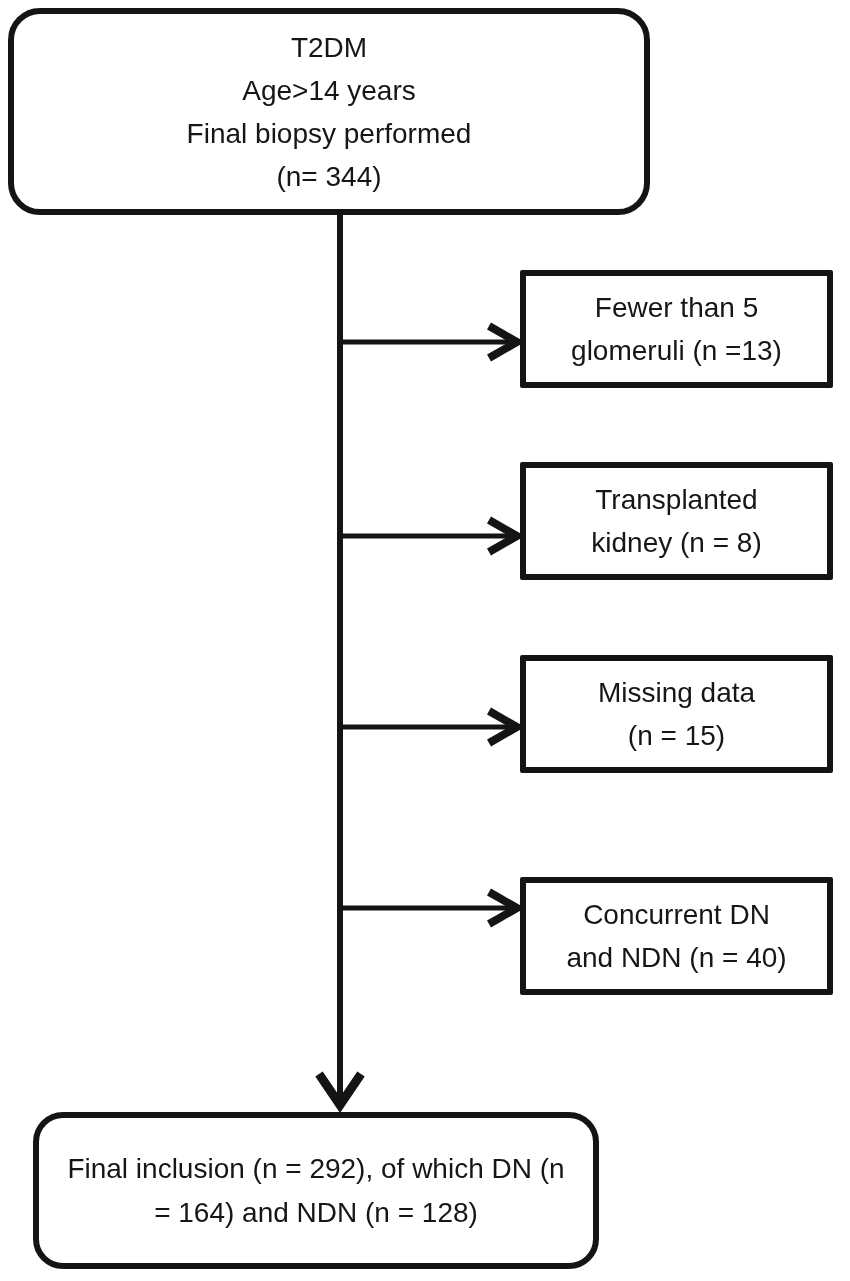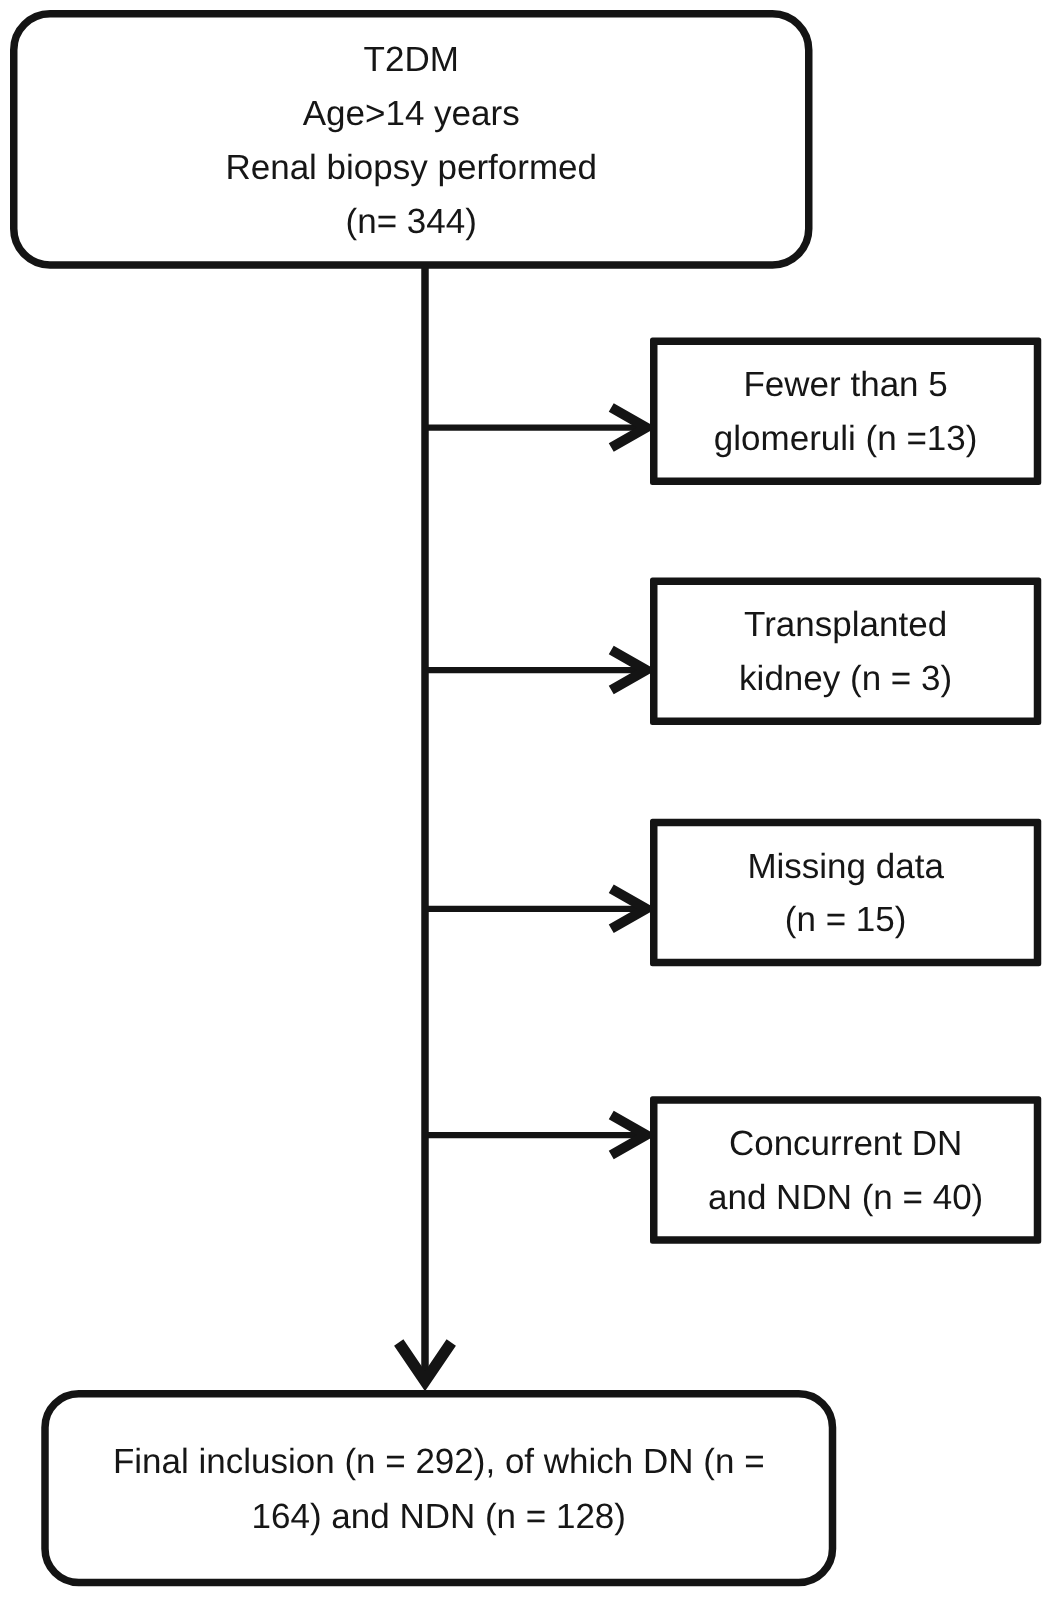--- a/index.html
+++ b/index.html
@@ -55,21 +55,21 @@
     height: 118px;
     border-radius: 2px;
   }
   .node-excl-1 { top: 270px; }
   .node-excl-2 { top: 462px; }
   .node-excl-3 { top: 655px; }
   .node-excl-4 { top: 845px; margin-top: 32px; }
   .node-final {
     left: 33px;
     top: 1112px;
-    width: 636px;
+    width: 566px;
     height: 157px;
     border-radius: 30px;
     padding: 0 26px;
   }
   .node-final .wrap {
     font-size: 28px;
     line-height: 44px;
     text-align: center;
   }
 </style>
@@ -112,32 +112,32 @@
       <line x1="340" y1="908" x2="513" y2="908" stroke="#141414" stroke-width="5"></line>
     </g>
     <g>
       <polyline points="489,892 517,908 489,924" fill="none" stroke="#141414" stroke-width="8" stroke-linejoin="miter"></polyline>
     </g>
   </svg>
 
   <div class="node node-start">
     <span class="line">T2DM</span>
     <span class="line">Age&gt;14 years</span>
-    <span class="line">Renal biopsy performed</span>
+    <span class="line">Final biopsy performed</span>
     <span class="line">(n= 344)</span>
   </div>
 
   <div class="node node-excl node-excl-1">
     <span class="line">Fewer than 5</span>
     <span class="line">glomeruli (n =13)</span>
   </div>
 
   <div class="node node-excl node-excl-2">
     <span class="line">Transplanted</span>
-    <span class="line">kidney (n = 3)</span>
+    <span class="line">kidney (n = 8)</span>
   </div>
 
   <div class="node node-excl node-excl-3">
     <span class="line">Missing data</span>
     <span class="line">(n = 15)</span>
   </div>
 
   <div class="node node-excl node-excl-4">
     <span class="line">Concurrent DN</span>
     <span class="line">and NDN (n = 40)</span>

